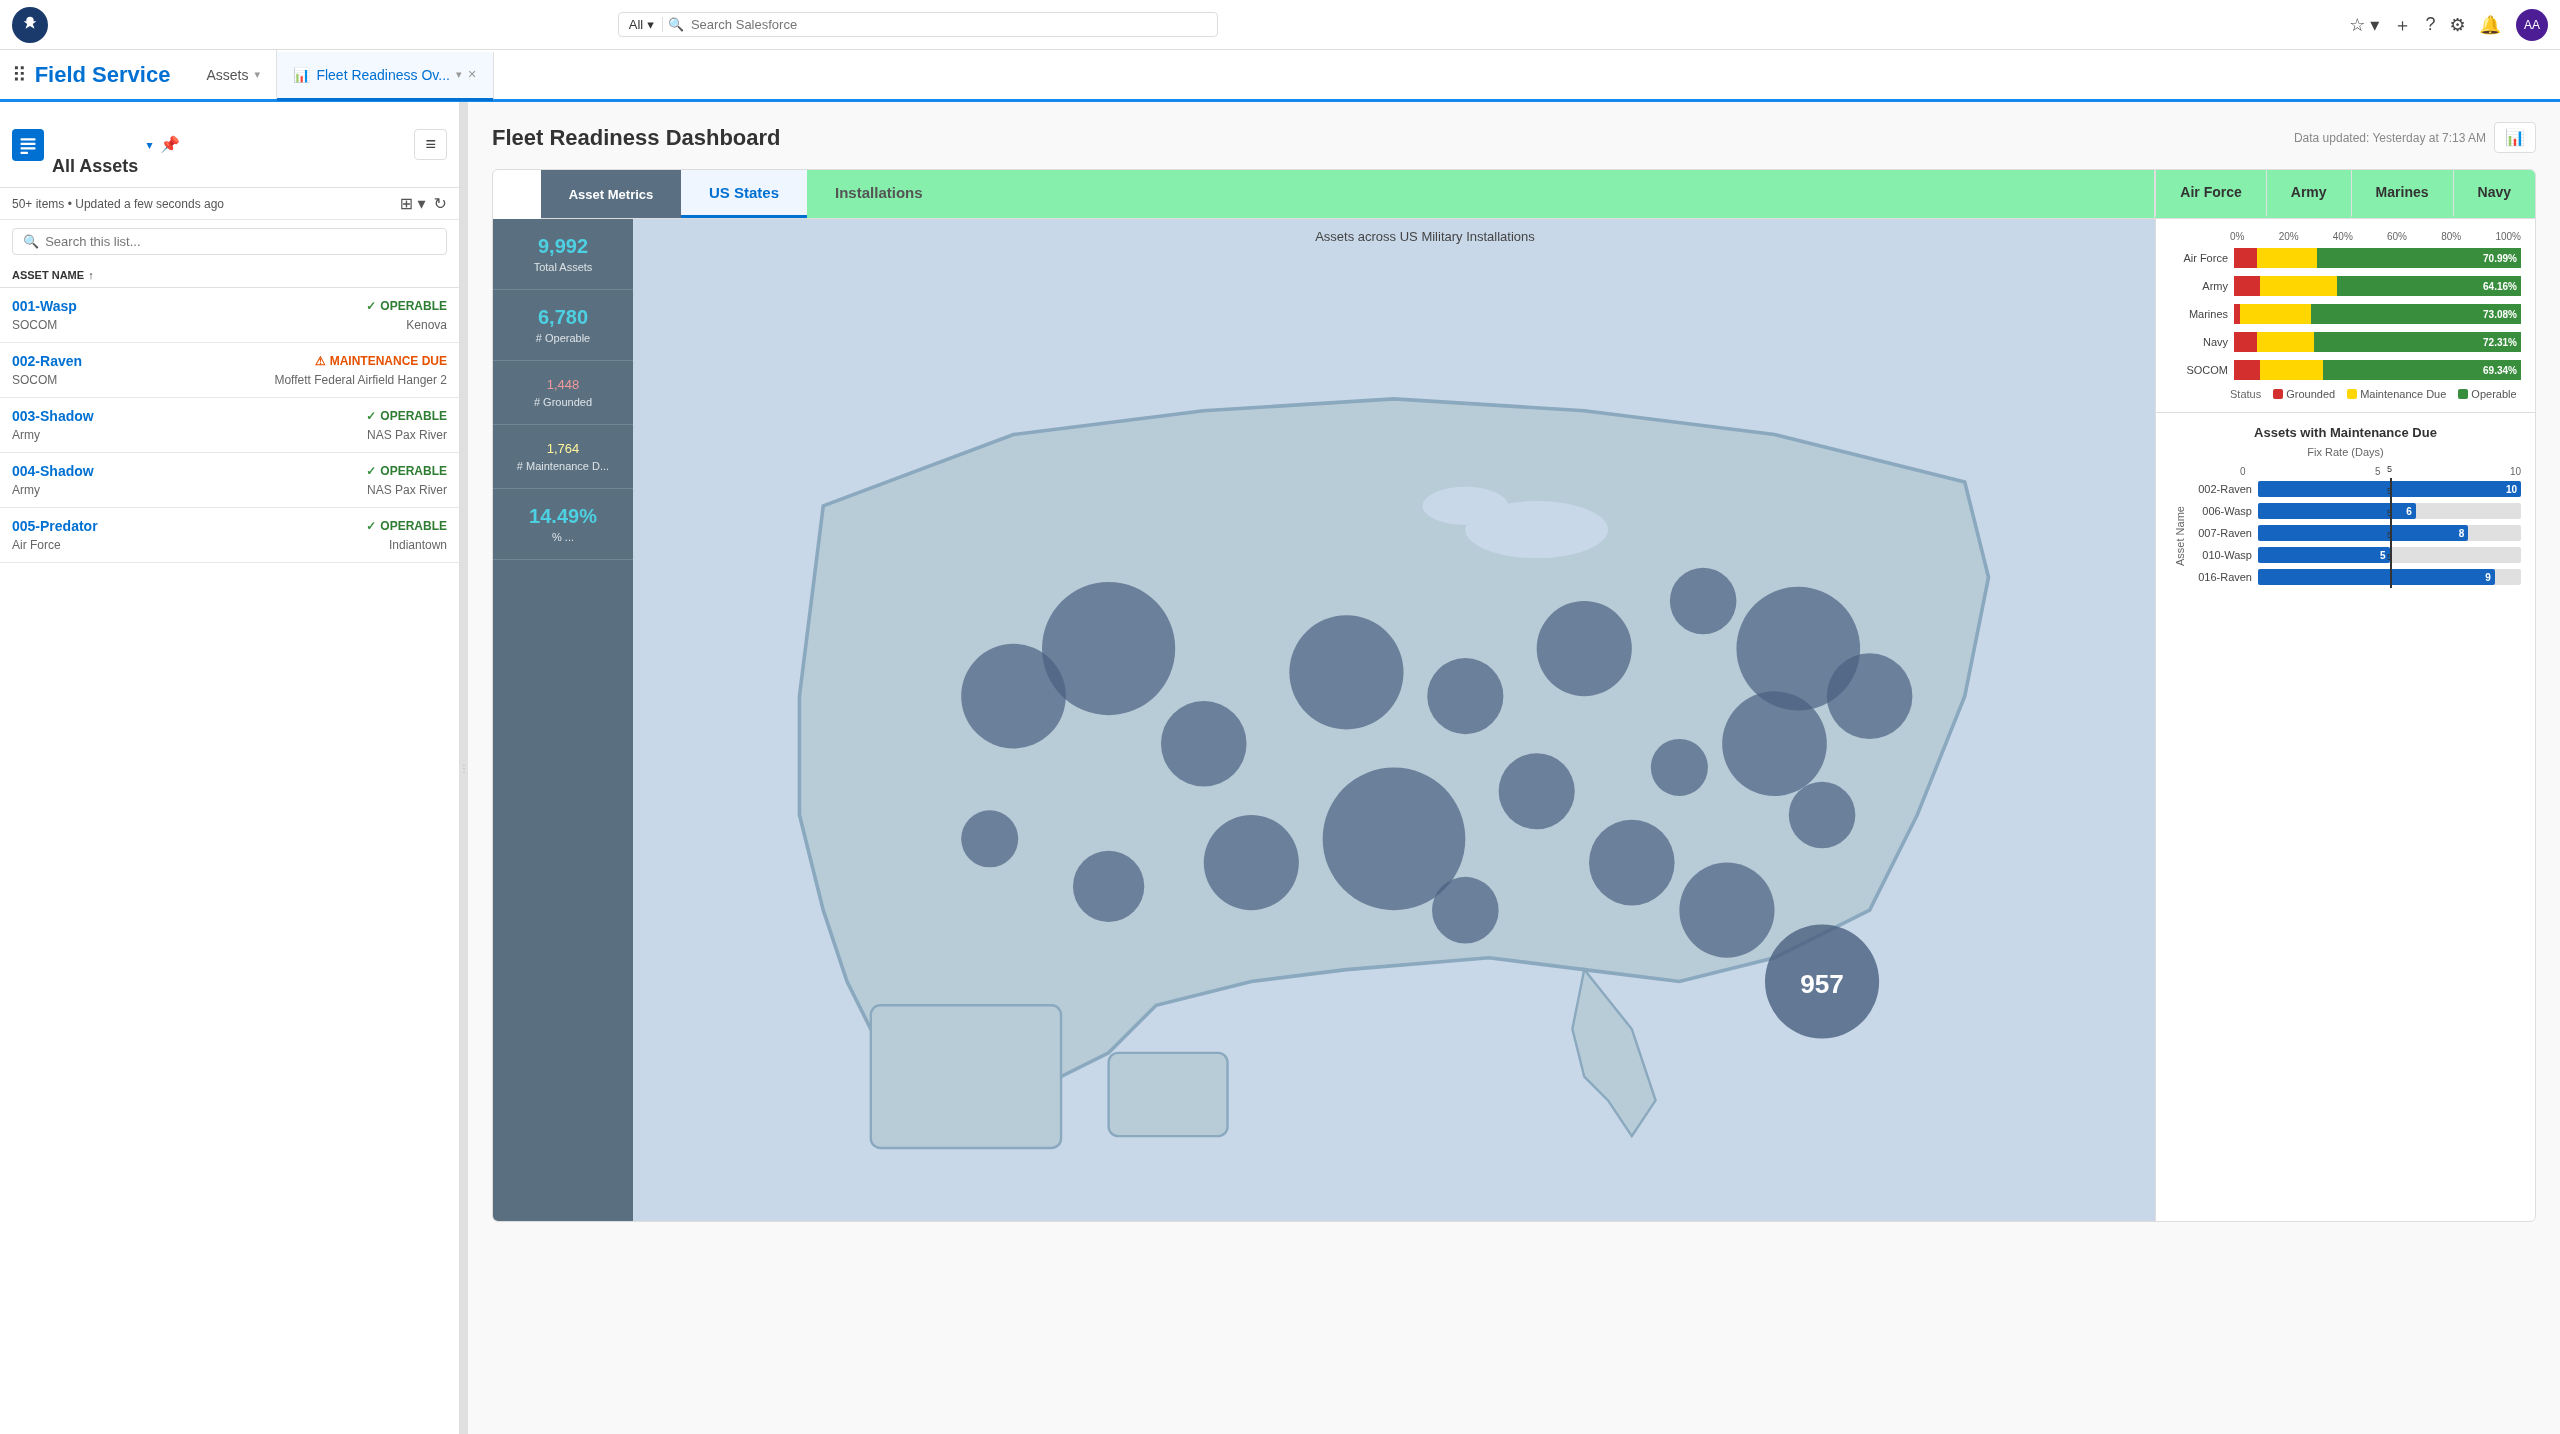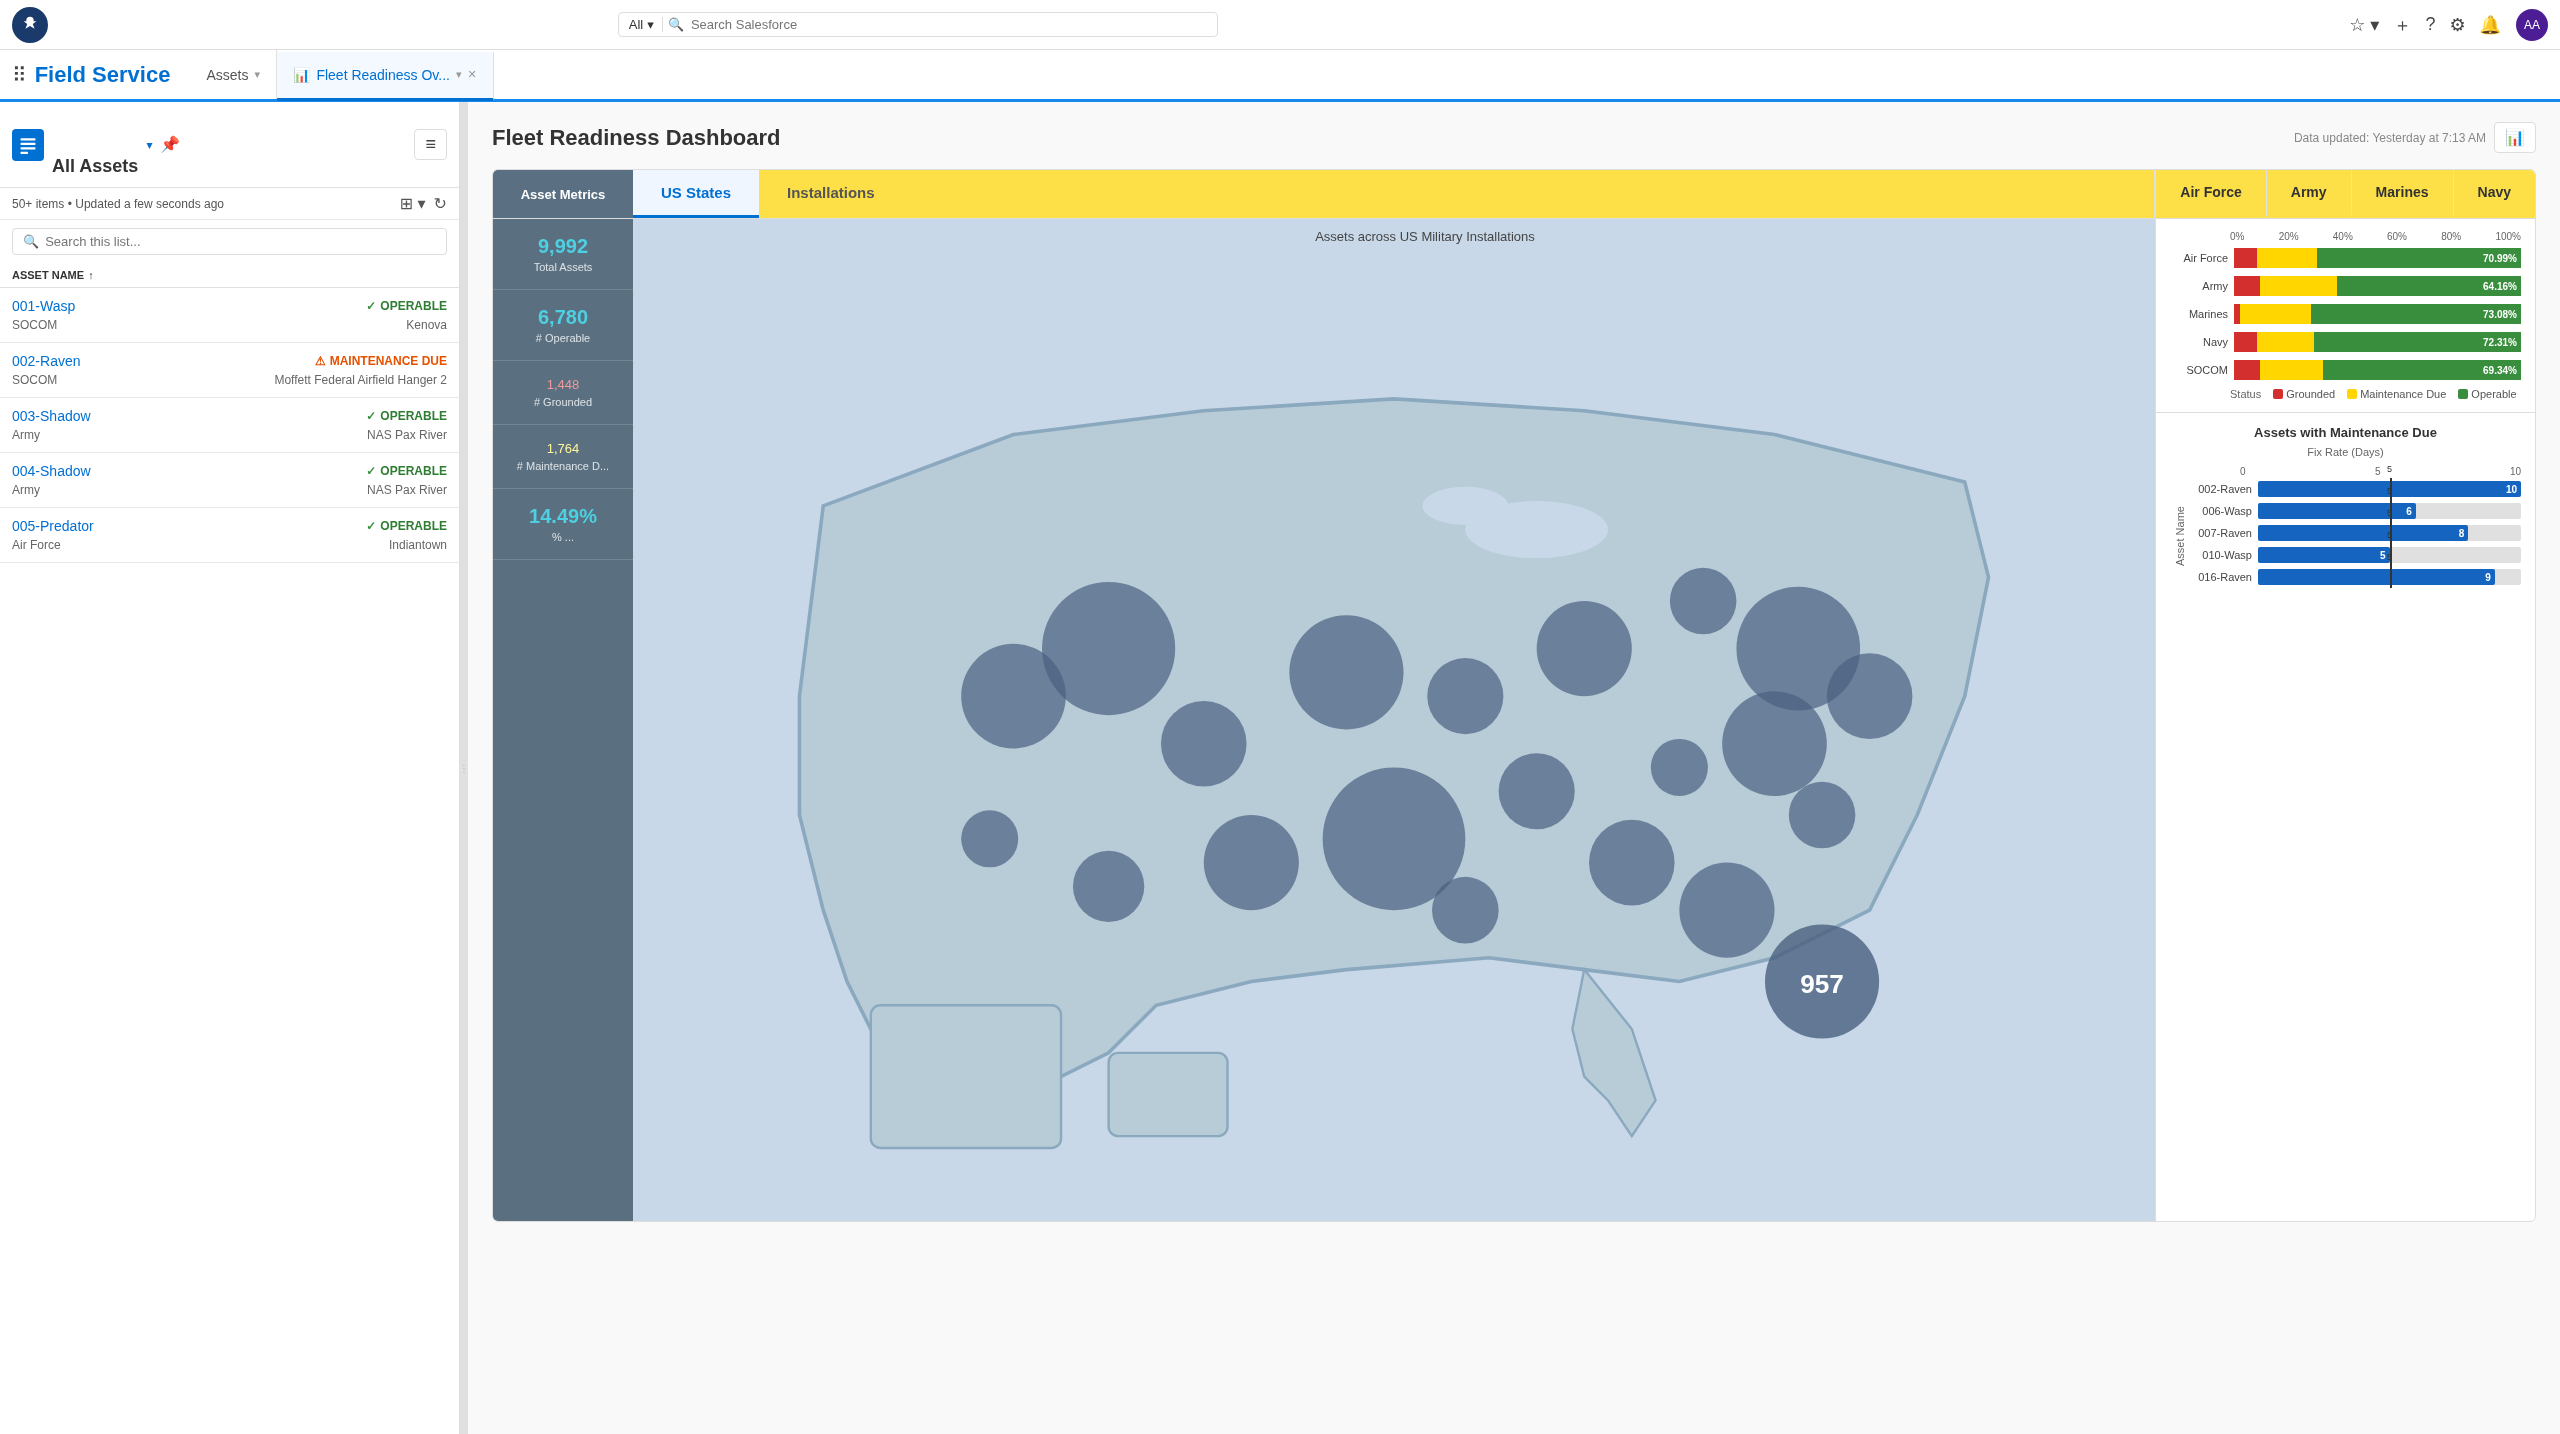--- a/index.html
+++ b/index.html
@@ -183,21 +183,21 @@
       padding: 10px 12px;
       border-bottom: 1px solid #e8e8e8;
       cursor: pointer;
     }
     .asset-row-top {
       display: flex;
       justify-content: space-between;
       align-items: center;
       margin-bottom: 4px;
     }
-    .asset-name { font-size: 14px; color: #0070d2; font-weight: 400; }
+    .asset-name { font-size: 14px; color: #0070d2; font-weight: 700; }
     .status-badge {
       display: flex; align-items: center; gap: 4px;
       font-size: 12px; font-weight: 700;
     }
     .status-operable { color: #2e7d32; }
     .status-maintenance { color: #e65100; }
     .asset-row-bottom {
       display: flex;
       justify-content: space-between;
       font-size: 12px;
@@ -250,21 +250,22 @@
       border: 1px solid #ddd;
       border-radius: 6px;
       overflow: hidden;
       background: #fff;
     }
 
     
     .dashboard-tabs {
       display: flex;
       border-bottom: 1px solid #ddd;
-      background: #fde047;
+      background: #86efac;
+      margin-left: 48px;
     }
     .metric-col {
       width: 140px;
       background: #5a6f82;
       color: #fff;
       display: flex;
       flex-direction: column;
       align-items: center;
       justify-content: center;
       padding: 16px 8px;

